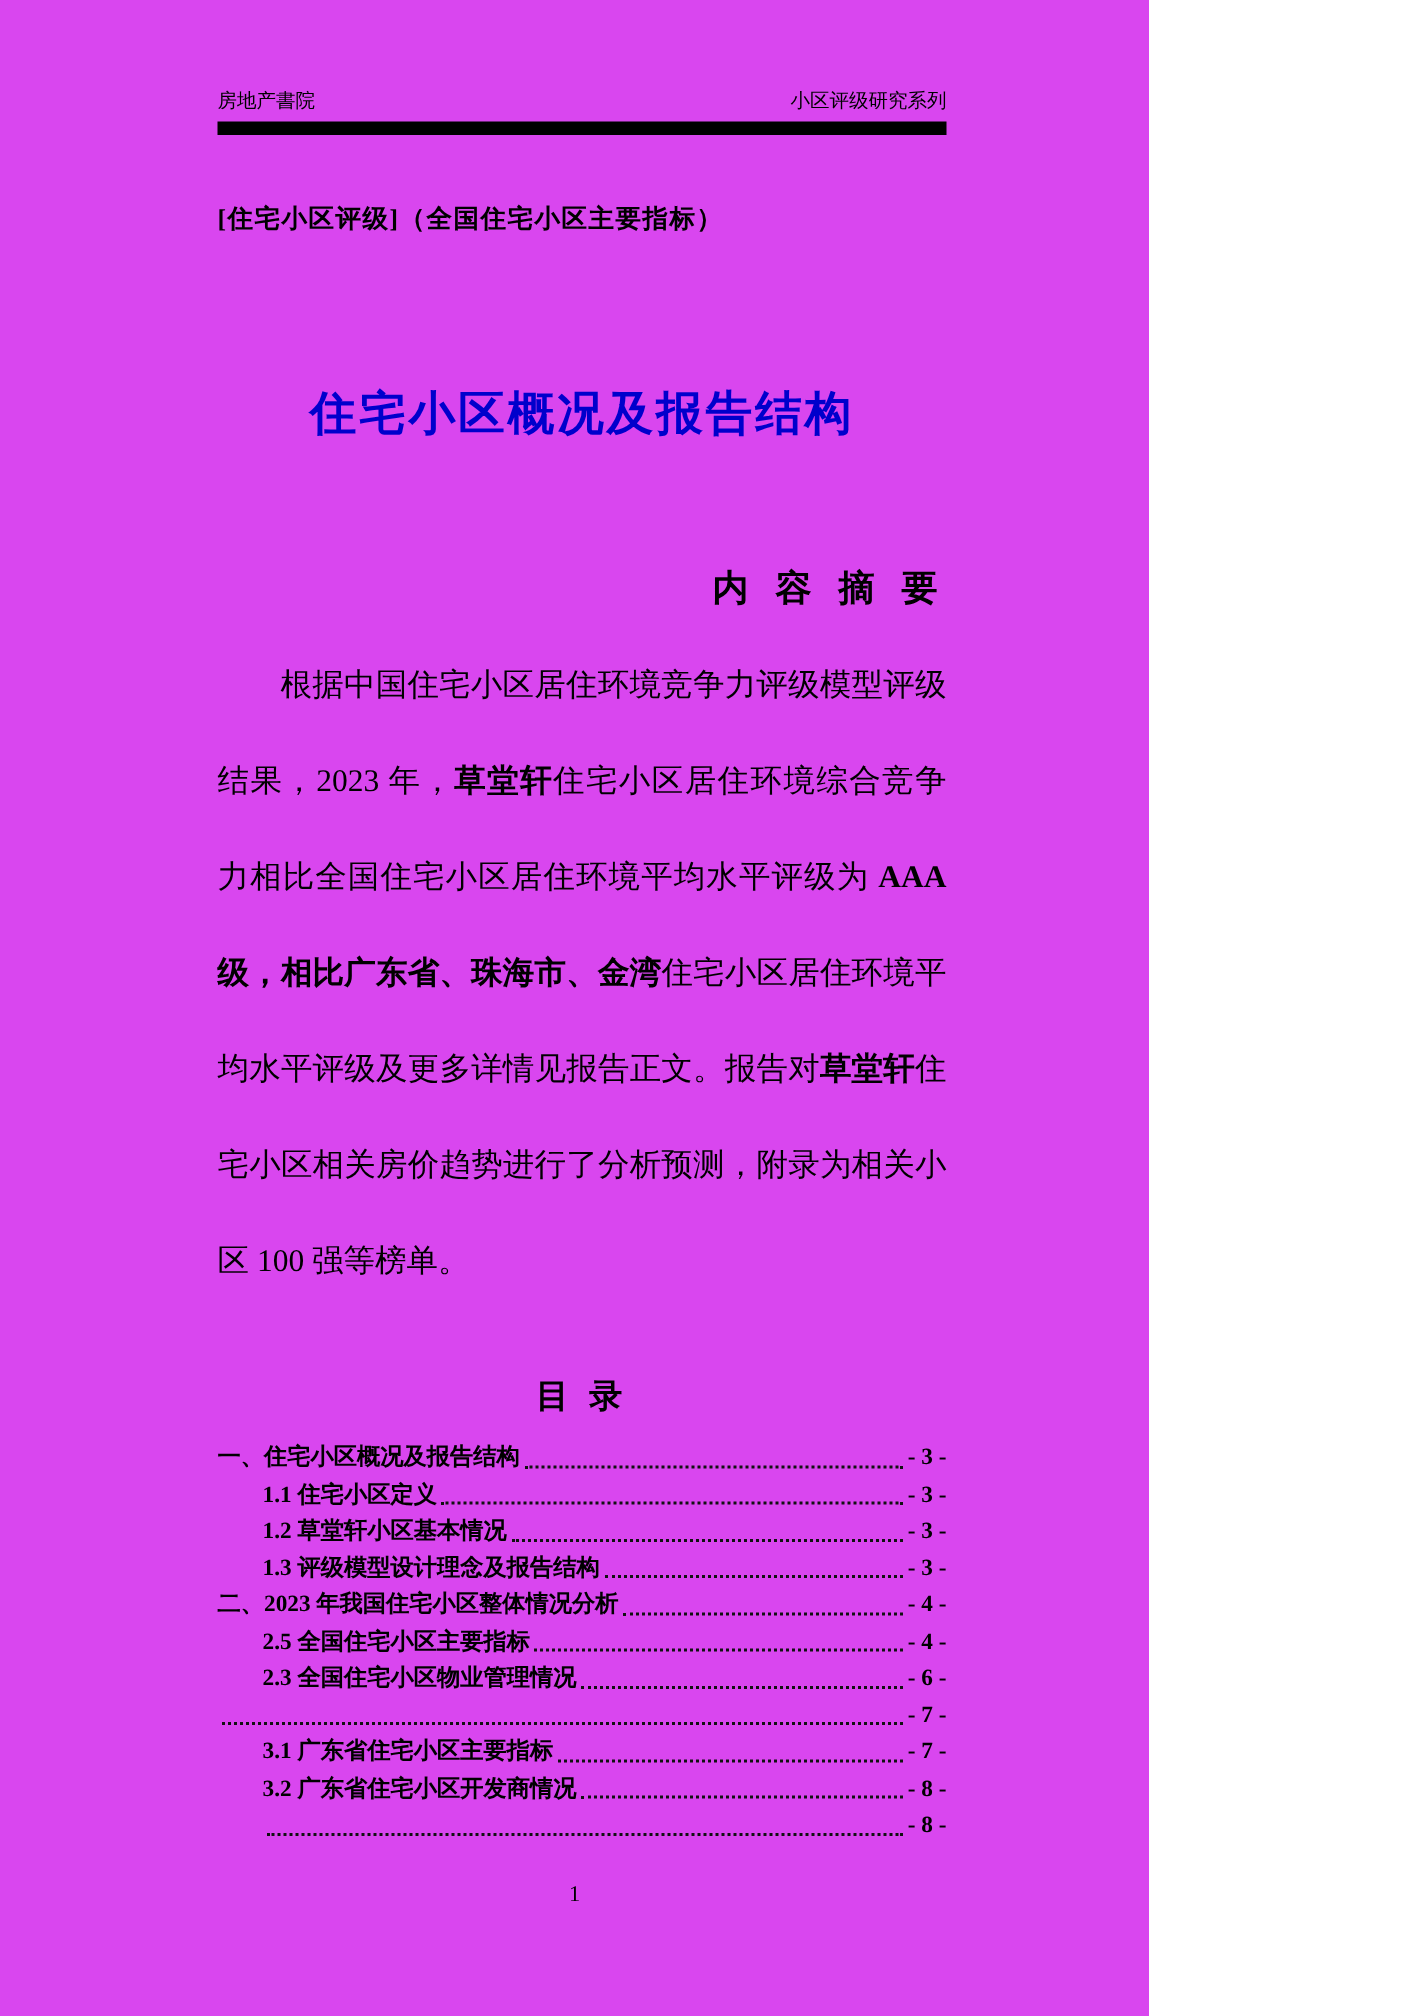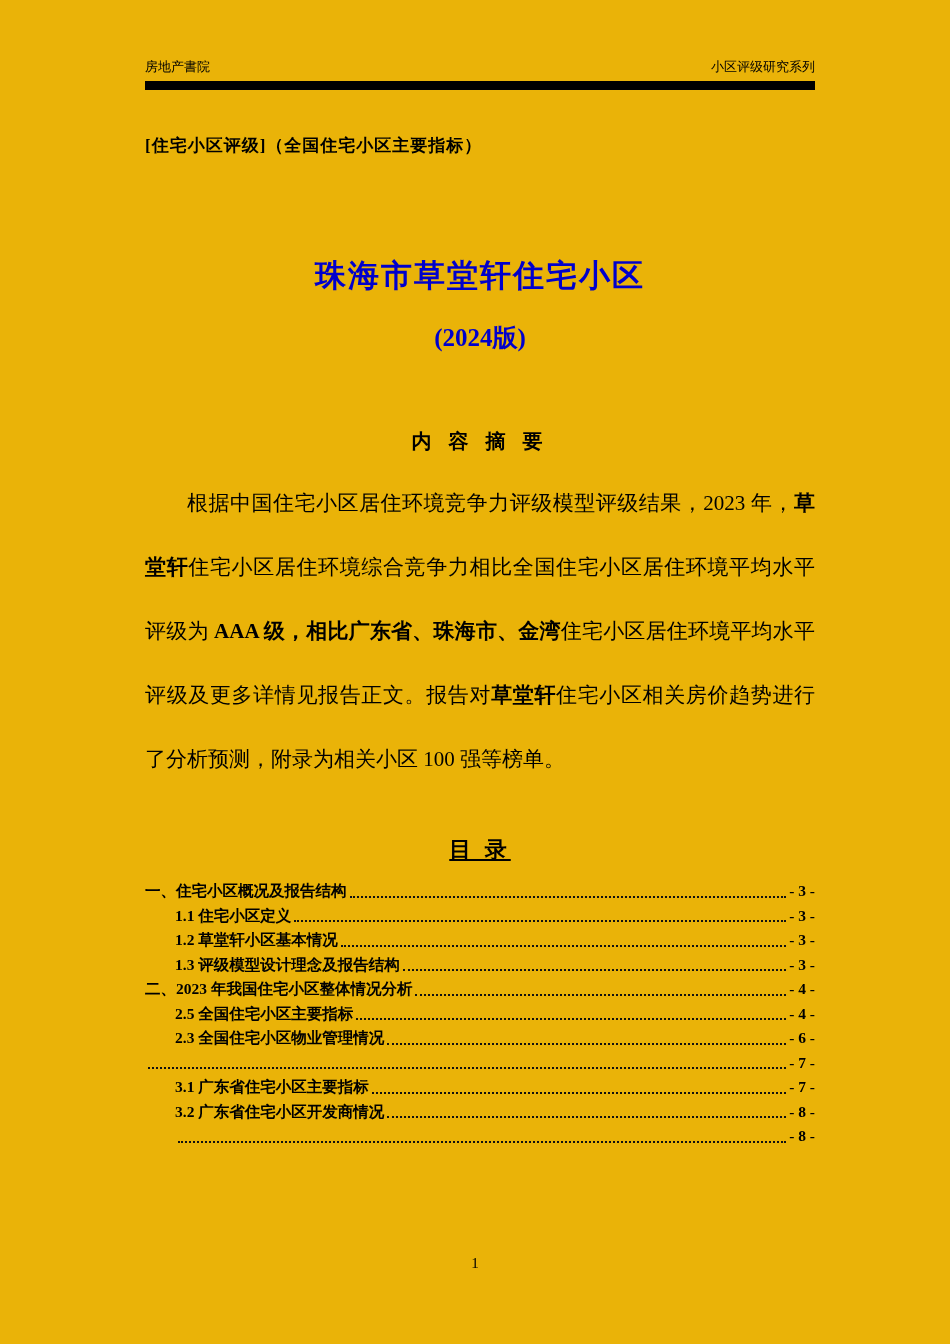--- a/index.html
+++ b/index.html
@@ -2,25 +2,25 @@
 <html><head>
 <meta charset="utf-8">
 <style>
   html, body {
     margin: 0;
     padding: 0;
     background: #ffffff;
   }
   .page {
     position: relative;
-    width: 950px;
+    width: 766px;
     height: 1344px;
     box-sizing: border-box;
     padding: 58px 135px 0 145px;
-    background: #eab308;
+    background: #d946ef;
     color: #000000;
     font-family: "Liberation Serif", "DejaVu Serif", serif;
     overflow: hidden;
   }
   
   .header {
     display: flex;
     justify-content: space-between;
     align-items: flex-end;
     font-size: 13px;
@@ -50,43 +50,42 @@
   }
   .title-sub {
     font-size: 25px;
     font-weight: 700;
     line-height: 40px;
     margin-top: 12px;
   }
   
   .summary-heading {
     margin-top: 70px;
-    text-align: center;
-    font-size: 20px;
+    text-align: right;
+    font-size: 24px;
     font-weight: 700;
     letter-spacing: 6px;
   }
   .summary-paragraph {
     margin: 16px 0 0 0;
     font-size: 21px;
     line-height: 64px;
     text-align: justify;
     text-indent: 2em;
   }
   .summary-paragraph .bold {
     font-weight: 700;
   }
   
   .toc-heading {
     margin-top: 44px;
     text-align: center;
     font-size: 22px;
     font-weight: 700;
     letter-spacing: 4px;
-    text-decoration: underline;
   }
   .toc-list {
     margin-top: 14px;
     font-size: 15.5px;
     font-weight: 700;
   }
   .toc-row {
     display: flex;
     align-items: flex-end;
     line-height: 24.5px;
@@ -124,22 +123,21 @@
 
   <div class="header">
     <span>房地产書院</span>
     <span>小区评级研究系列</span>
   </div>
   <div class="header-rule"></div>
 
   <div class="rating-tag">[住宅小区评级]（全国住宅小区主要指标）</div>
 
   <div class="title-block">
-    <div class="title-main title-blue" style="color: rgb(0, 0, 204);">珠海市草堂轩住宅小区</div>
-    <div class="title-sub title-blue" style="color: rgb(0, 0, 204);">(2024版)</div>
+    <div class="title-main title-blue" style="color: rgb(0, 0, 204);">住宅小区概况及报告结构</div>
   </div>
 
   <div class="summary-heading">内 容 摘 要</div>
   <p class="summary-paragraph"><span>根据中国住宅小区居住环境竞争力评级模型评级结果，2023 年，</span><span class="bold">草堂轩</span><span>住宅小区居住环境综合竞争力相比全国住宅小区居住环境平均水平评级为 </span><span class="bold">AAA 级，相比广东省、珠海市、金湾</span><span>住宅小区居住环境平均水平评级及更多详情见报告正文。报告对</span><span class="bold">草堂轩</span><span>住宅小区相关房价趋势进行了分析预测，附录为相关小区 100 强等榜单。</span></p>
 
   <div class="toc-heading">目 录</div>
   <div class="toc-list">
       <div class="toc-row">
         <span class="toc-label">一、住宅小区概况及报告结构</span>
         <span class="toc-dots"></span>

